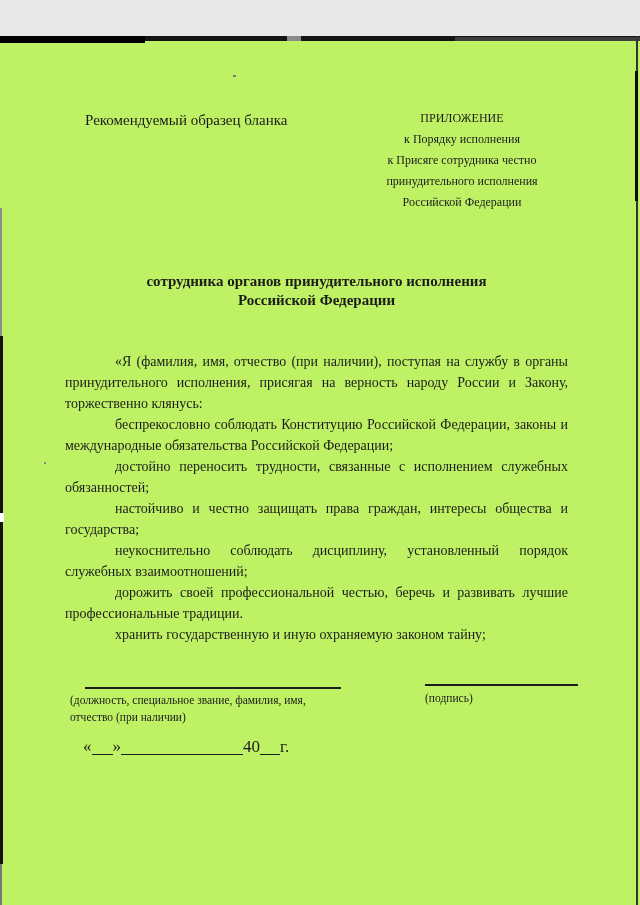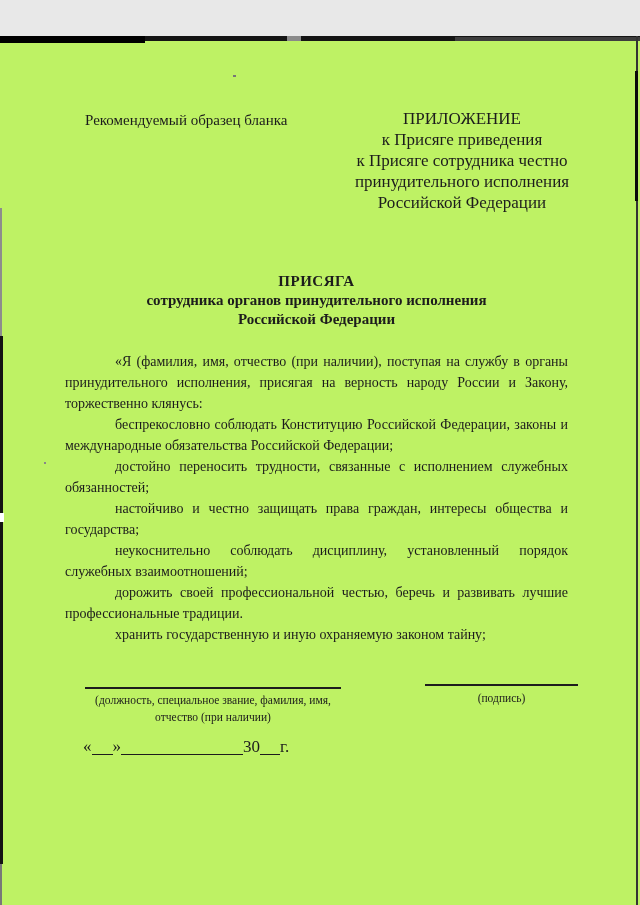--- a/index.html
+++ b/index.html
@@ -29,34 +29,34 @@
   .scan-bot-2{left:203px;top:898px;width:45px;height:4px;background:#3a3a3a;}
   .scan-bot-3{left:248px;top:898px;width:90px;height:4px;background:#111;}
   .scan-bot-4{left:338px;top:899px;width:22px;height:3px;background:#7a7a7a;}
   .scan-bot-5{left:360px;top:899px;width:150px;height:3px;background:#474747;}
   .scan-bot-6{left:510px;top:898px;width:130px;height:4px;background:#101010;}
   .speck-1{left:233px;top:39px;width:3px;height:2px;background:#777;}
   .speck-2{left:44px;top:426px;width:2px;height:2px;background:#888;}
 
   
   .form-note{left:85px;top:76px;font-size:15px;white-space:nowrap;}
-  .appendix{left:350px;top:72px;width:224px;text-align:center;font-size:17px;line-height:21px;}
+  .appendix{left:350px;top:72px;width:224px;text-align:center;font-size:12px;line-height:21px;}
   .title-block{left:65px;top:236px;width:503px;text-align:center;font-weight:bold;font-size:15px;line-height:19px;}
   .title-main{letter-spacing:0.5px;}
   .oath-body{left:65px;top:315px;width:503px;font-size:14px;line-height:21px;}
   .oath-body p{
     margin:0;
     text-indent:50px;
     text-align:justify;
     text-align-last:left;
   }
   .sig-line{background:#1d1d1d;height:2px;}
   .sig-line-left{left:85px;top:651px;width:256px;}
   .sig-line-right{left:425px;top:648px;width:153px;}
-  .sig-caption{font-size:11.5px;line-height:17px;text-align:center;}
+  .sig-caption{font-size:11.5px;line-height:17px;}
   .sig-caption-left{left:70px;top:656px;width:286px;}
   .sig-caption-right{left:425px;top:654px;width:153px;}
   .date-line{left:83px;top:701px;font-size:17px;white-space:nowrap;}
   .blank{display:inline-block;border-bottom:1.5px solid #1c1c1c;vertical-align:-3px;}
   .blank-day{width:21px;}
   .blank-month{width:122px;}
   .blank-year{width:20px;}
 </style>
 </head>
 <body>
@@ -79,28 +79,27 @@
   <div class="abs scan-bot-4"></div>
   <div class="abs scan-bot-5"></div>
   <div class="abs scan-bot-6"></div>
   <div class="abs speck-1"></div>
   <div class="abs speck-2"></div>
 
   <div class="abs form-note">Рекомендуемый образец бланка</div>
 
   <div class="abs appendix">
     <div>ПРИЛОЖЕНИЕ</div>
-    <div>к Присяге приведения</div>
+    <div>к Порядку исполнения</div>
     <div>к Присяге сотрудника честно</div>
     <div>принудительного исполнения</div>
     <div>Российской Федерации</div>
   </div>
 
   <div class="abs title-block">
-    <div class="title-main">ПРИСЯГА</div>
     <div>сотрудника органов принудительного исполнения</div>
     <div>Российской Федерации</div>
   </div>
 
   <div class="abs oath-body">
     <p>«Я (фамилия, имя, отчество (при наличии), поступая на службу в органы принудительного исполнения, присягая на верность народу России и Закону, торжественно клянусь:</p>
     <p>беспрекословно соблюдать Конституцию Российской Федерации, законы и международные обязательства Российской Федерации;</p>
     <p>достойно переносить трудности, связанные с исполнением служебных обязанностей;</p>
     <p>настойчиво и честно защищать права граждан, интересы общества и государства;</p>
     <p>неукоснительно соблюдать дисциплину, установленный порядок служебных взаимоотношений;</p>
@@ -110,15 +109,15 @@
 
   <div class="abs sig-line sig-line-left"></div>
   <div class="abs sig-caption sig-caption-left">
     <div>(должность, специальное звание, фамилия, имя,</div>
     <div>отчество (при наличии)</div>
   </div>
 
   <div class="abs sig-line sig-line-right"></div>
   <div class="abs sig-caption sig-caption-right">(подпись)</div>
 
-  <div class="abs date-line"><span>«</span><span class="blank blank-day"></span><span>»</span><span class="blank blank-month"></span><span>30</span><span class="blank blank-year"></span><span>г.</span></div>
+  <div class="abs date-line"><span>«</span><span class="blank blank-day"></span><span>»</span><span class="blank blank-month"></span><span>40</span><span class="blank blank-year"></span><span>г.</span></div>
 
 </div>
 
 </body></html>

